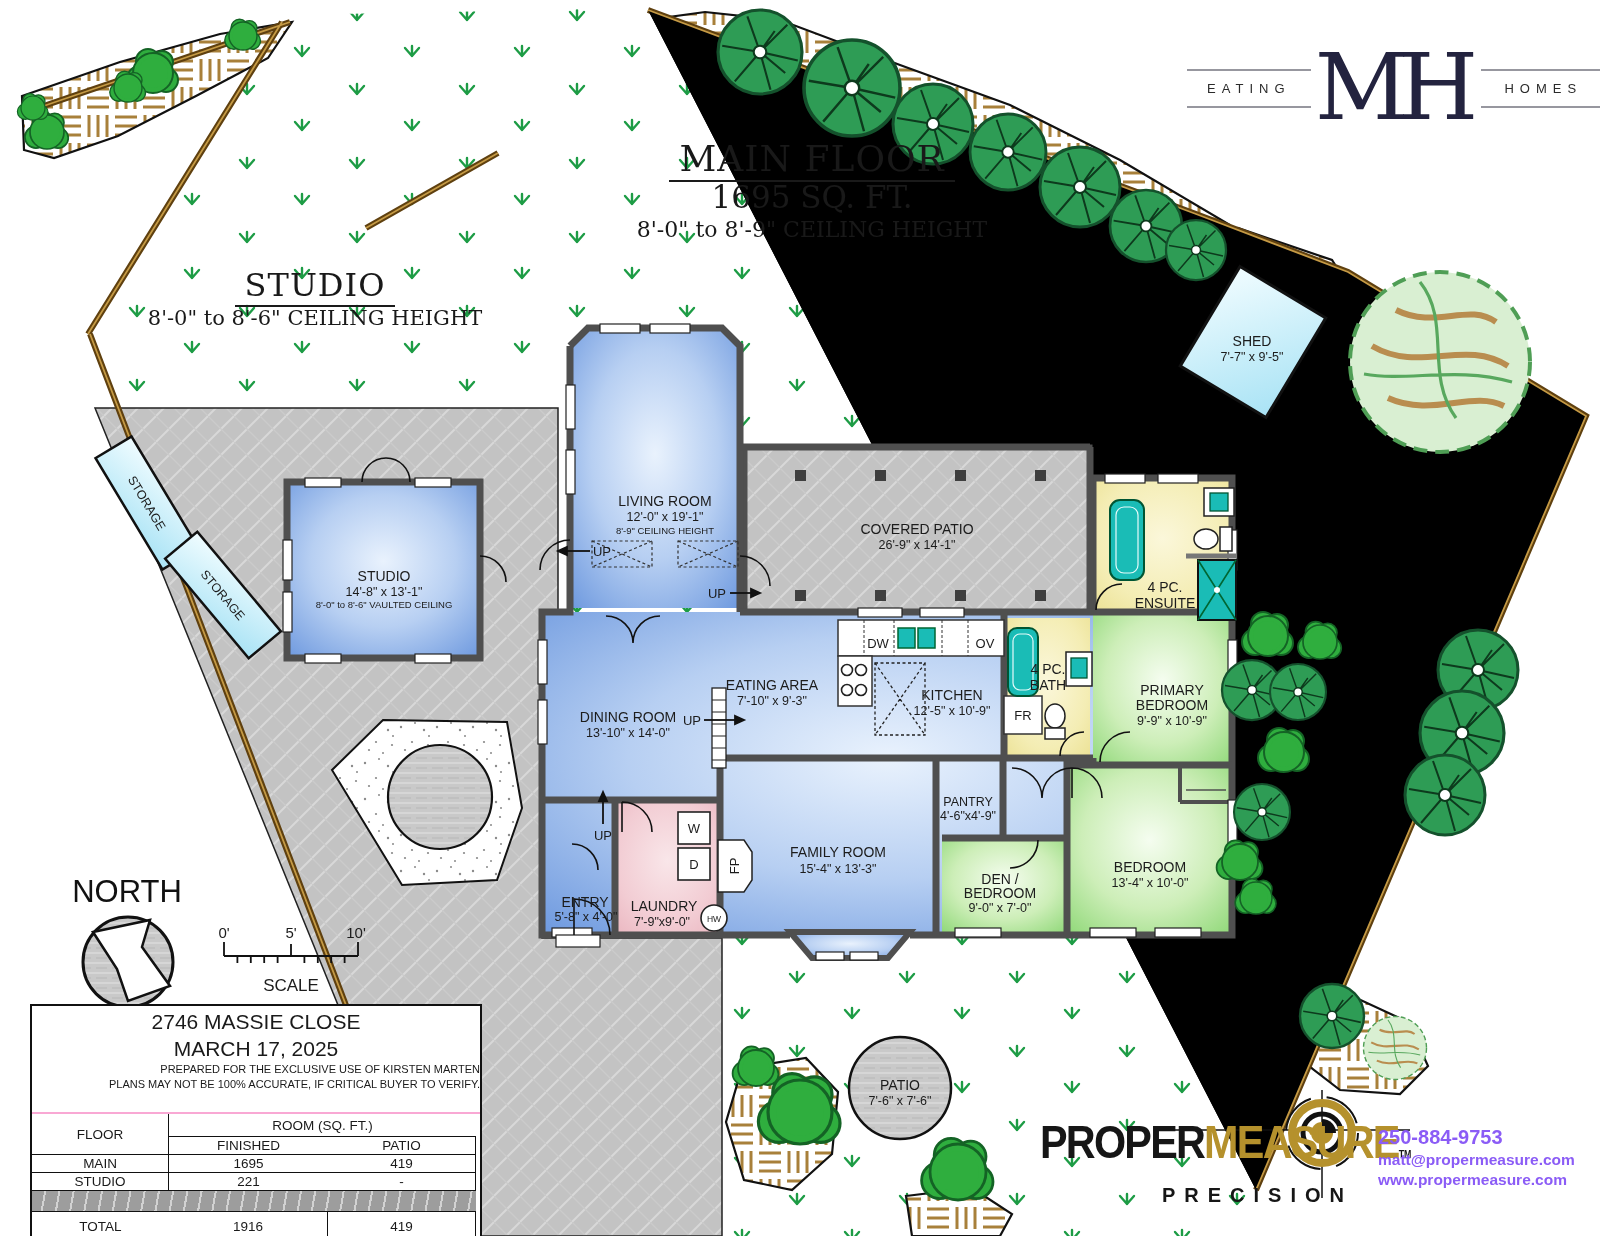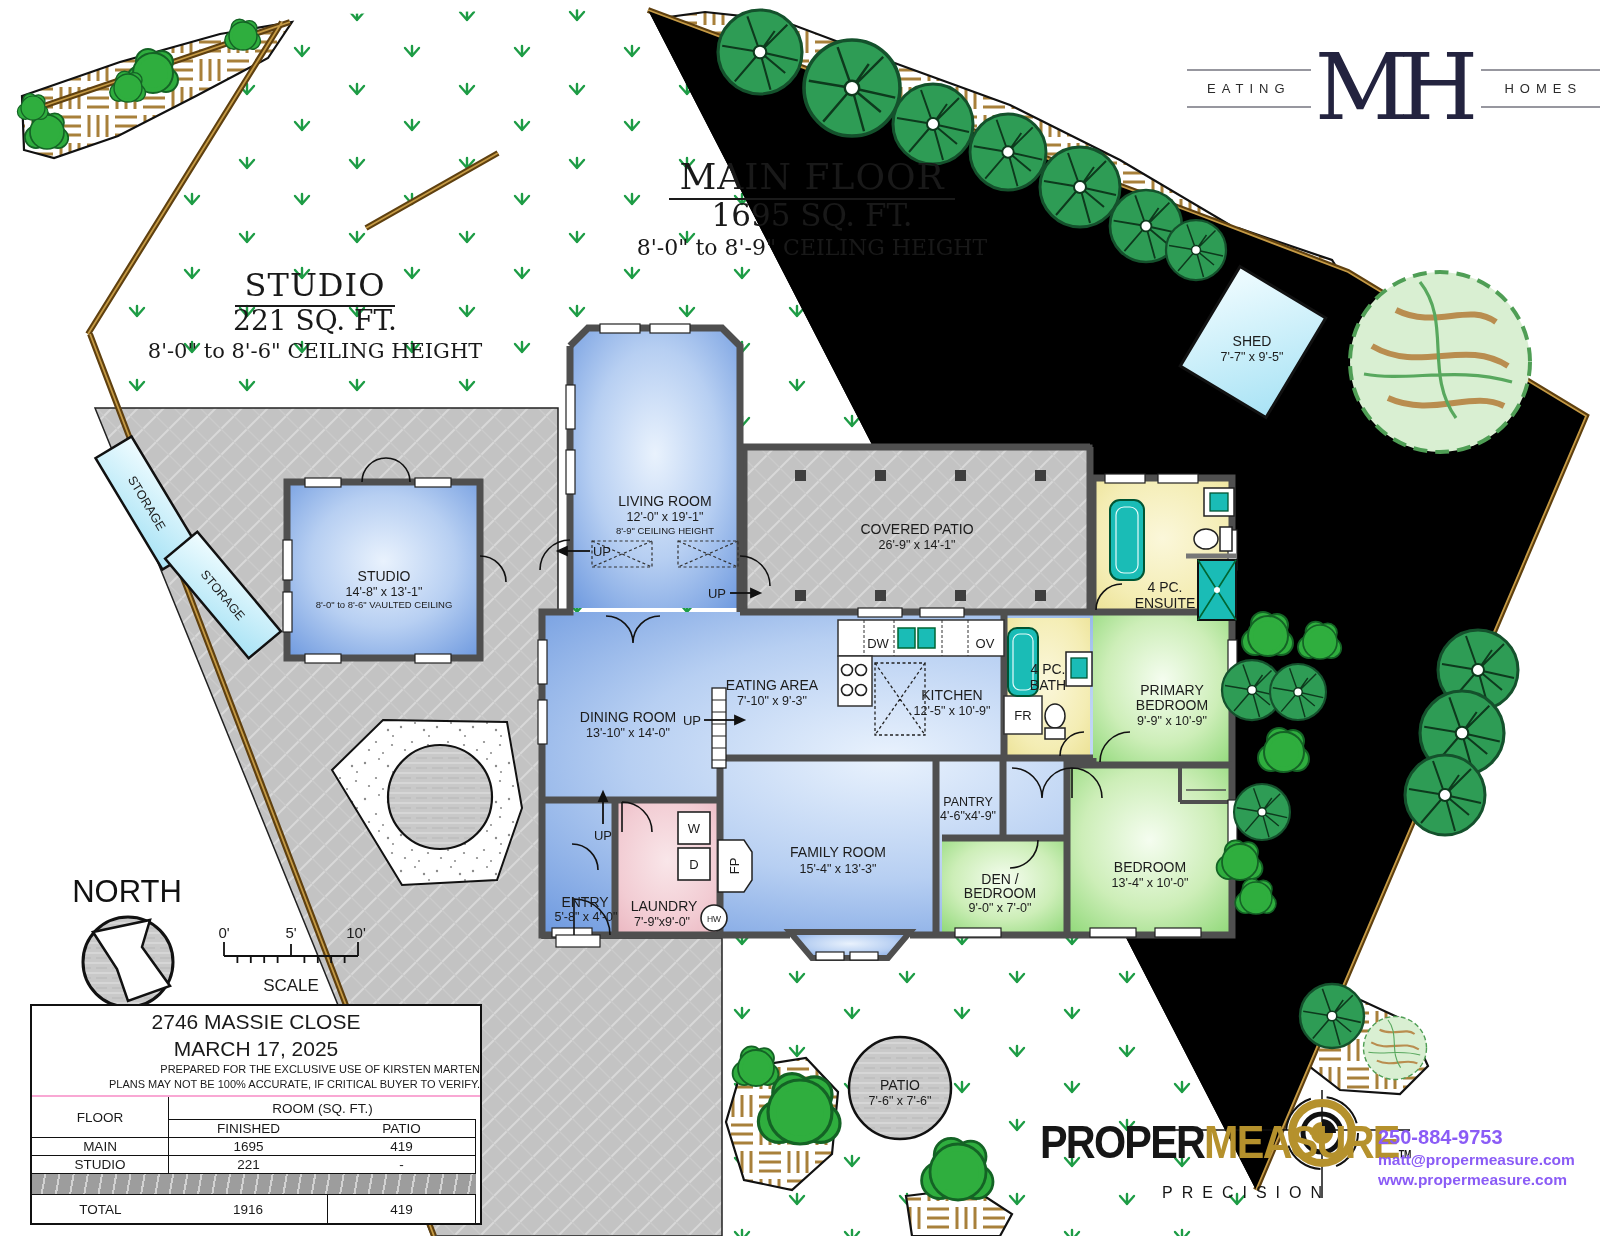--- a/index.html
+++ b/index.html
@@ -10,55 +10,55 @@
   svg .rn{font-size:14px;text-anchor:middle}
   svg .rd{font-size:12.5px;text-anchor:middle}
   svg .rs{font-size:9.5px;text-anchor:middle}
   svg .sm{font-size:13px;text-anchor:middle}
   svg .tn{font-size:8.5px;text-anchor:middle}
   svg .north-t{font-size:31px;text-anchor:middle;fill:#111}
   svg .scale-t{font-size:15px;text-anchor:middle}
   svg .scale-c{font-size:17px;text-anchor:middle}
   
   .title-block{position:absolute;text-align:center;font-family:"DejaVu Serif",serif;color:#191919}
-  .tb-main{left:612px;top:156px;width:400px}
+  .tb-main{left:612px;top:138px;width:400px}
   .tb-studio{left:115px;top:266px;width:400px}
   .t1{font-size:36px;letter-spacing:1px}
   .t1 span{border-bottom:2.5px solid #1a1a1a;padding:0 10px 1px}
   .t2{font-size:31px;}
   .t3{font-size:22px;margin-top:2px}
   .tb-studio .t1{font-size:32px}
   .tb-studio .t2{font-size:28px}
   .tb-studio .t3{font-size:21px}
   
   .mlogo{position:absolute;left:1192px;top:30px;width:408px;height:116px;display:flex;
          align-items:center;justify-content:center}
   .mside{border-top:2px solid #97979f;border-bottom:2px solid #97979f;padding:10px 2px;
          font-size:13px;letter-spacing:6px;color:#2b2b2b;width:120px;text-align:center;flex:0 0 auto}
   .mh{font-family:"DejaVu Serif",serif;font-size:92px;line-height:.95;color:#23233f;
       letter-spacing:-11px;padding:0 14px 0 4px;flex:0 0 auto}
   
   .itable{position:absolute;left:30px;top:1004px;width:448px;border:2px solid #111;background:#fff}
   .it-a{font-size:21px;text-align:center;line-height:27px}
   .it-n{font-size:11px;text-align:right;line-height:15px}
-  .it-top{padding:2px 0 3px}
+  .it-top{padding:2px 0 20px}
   .it-g{display:grid;grid-template-columns:137px 159px 148px;border-top:2px solid #f9a8d4}
   .c{border-right:1.5px solid #111;border-bottom:1.5px solid #111;display:flex;
      align-items:center;justify-content:center;font-size:13.5px}
   .c:nth-child(3n){border-right:none}
   .r1{height:22px}.r2{height:17px}.r3{height:17px}
   .hatch{grid-column:1/4;height:20px;border-right:none;
          background:repeating-linear-gradient(100deg,#9d9d9d 0 12px,#d2d2d2 12px 14px)}
   .tot{height:28px;border-bottom:none}
   
   .pm-word{position:absolute;left:1040px;top:1114px;font-weight:bold;font-size:47px;
            letter-spacing:-2px;transform:scaleX(.88);transform-origin:left;white-space:nowrap}
   .pm-black{color:#161616}.pm-gold{color:#b5912c}
   .pm-tm{font-size:10px;letter-spacing:0;color:#161616;vertical-align:baseline}
-  .pm-prec{position:absolute;left:1162px;top:1184px;font-weight:normal;font-size:16px;
+  .pm-prec{position:absolute;left:1162px;top:1184px;font-weight:bold;font-size:20px;
            letter-spacing:9px;color:#161616}
   .pm-contact{position:absolute;left:1378px;top:1124px;font-weight:bold;color:#8b5cf6}
   .pm-phone{font-size:20px;line-height:26px}
   .pm-mail{font-size:15.5px;line-height:20px}
 </style>
 </head>
 <body>
 
 <div class="page">
 
@@ -454,21 +454,20 @@
 </svg>
 
 <div class="title-block tb-main">
   <div class="t1"><span>MAIN FLOOR</span></div>
   <div class="t2">1695 SQ. FT.</div>
   <div class="t3">8'-0" to 8'-9" CEILING HEIGHT</div>
 </div>
 
 <div class="title-block tb-studio">
   <div class="t1"><span>STUDIO</span></div>
-  <div class="t2">221 SQ. FT.</div>
   <div class="t3">8'-0" to 8'-6" CEILING HEIGHT</div>
 </div>
 
 <div class="mlogo">
   <div class="mside">EATING</div>
   <div class="mh">MH</div>
   <div class="mside">HOMES</div>
 </div>
 
 <div class="itable">

